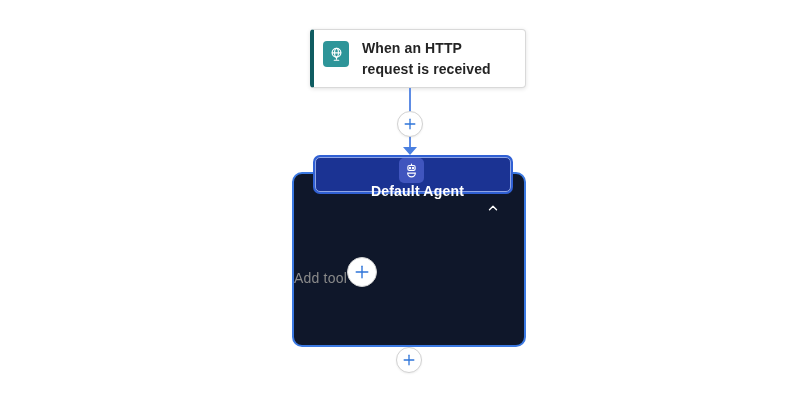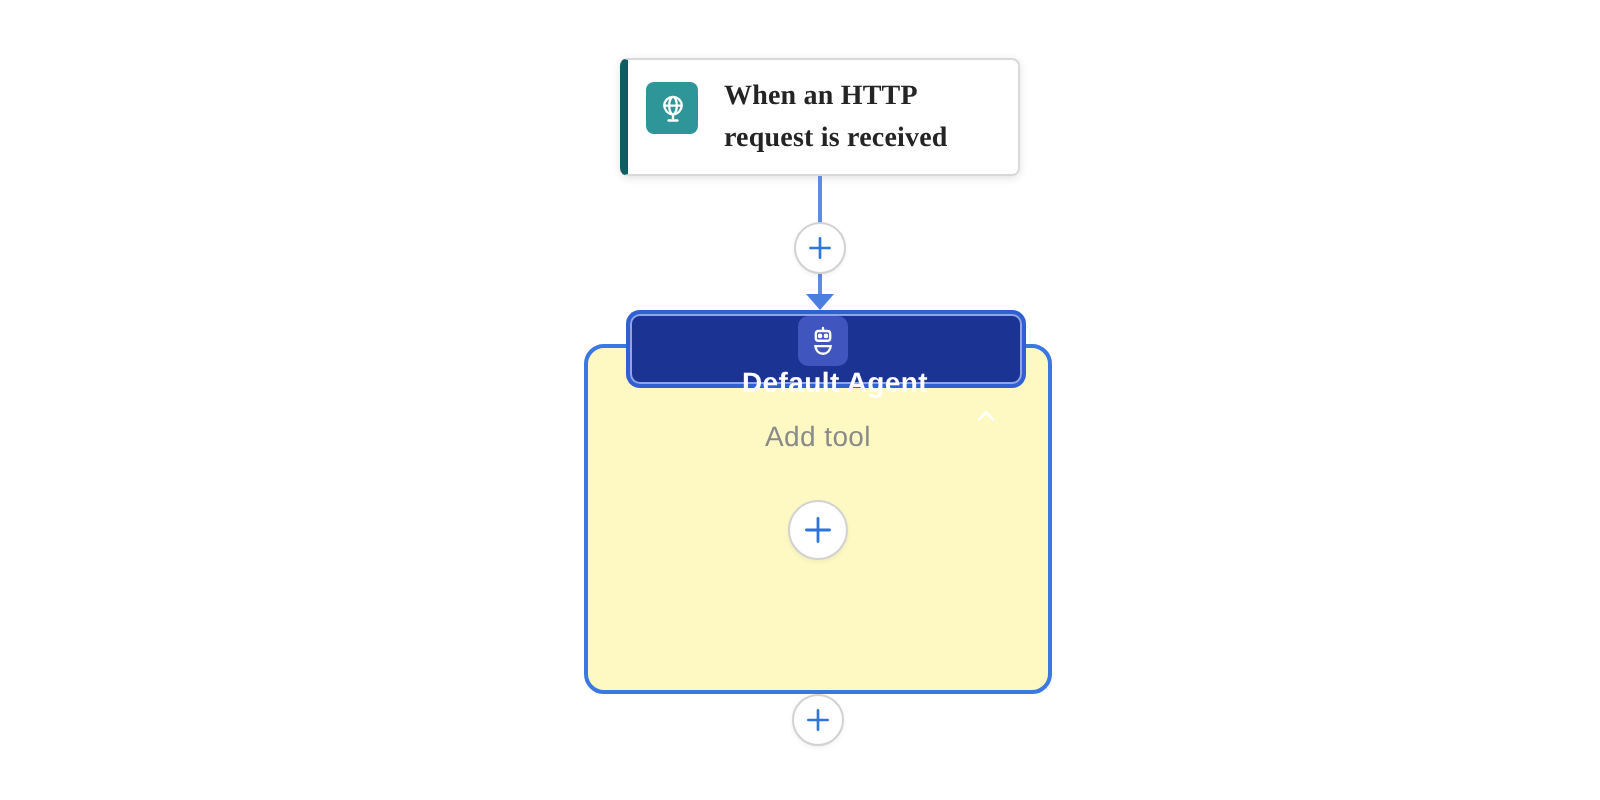--- a/index.html
+++ b/index.html
@@ -3,27 +3,27 @@
 <meta charset="utf-8">
 <style>
   html, body { margin:0; padding:0; }
   body { background:#ffffff; font-family:"Liberation Sans", sans-serif; }
   #stage {
     position:relative; width:800px; height:400px; background:#ffffff; overflow:hidden;
   }
 
   
   .trigger-card {
-    position:absolute; left:310px; top:29px; width:200px; height:59px;
+    position:absolute; left:310px; top:29px; width:216px; height:59px;
     box-sizing:border-box; background:#ffffff;
     border:1px solid #d9d9d9; border-left:4px solid #0F5C61;
     border-radius:4px;
     box-shadow:0 1px 4px rgba(0,0,0,0.12);
     display:flex; align-items:flex-start;
-    padding:8px 10px 8px 9px; cursor:pointer;font-family:Liberation Serif, serif;
+    padding:8px 10px 8px 9px; cursor:pointer;
   }
   .trigger-icon {
     width:26px; height:26px; border-radius:4px; background:#2E9599;
     flex:0 0 auto; margin-top:3px;
     display:flex; align-items:center; justify-content:center;
   }
   .trigger-title {
     margin-left:13px; font-size:14px; font-weight:600; color:#242424;
     line-height:21px; width:140px; letter-spacing:0.1px;
   }
@@ -43,23 +43,23 @@
     background:#ffffff; border:1px solid #d2d2d2;
     display:flex; align-items:center; justify-content:center;
     padding:0; cursor:pointer; box-shadow:0 1px 2px rgba(0,0,0,0.06);
   }
   .plus-top    { left:397px; top:111px; width:26px; height:26px; }
   .plus-bottom { left:396px; top:347px; width:26px; height:26px; }
 
   
   .agent-body {
     position:absolute; left:292px; top:172px; width:234px; height:175px;
-    box-sizing:border-box; background:#fef9c3;
+    box-sizing:border-box; background:#0f172a;
     border:2px solid #3B79E2; border-radius:10px;
-    display:flex; flex-direction:column; align-items:center;
+    display:flex; flex-direction:row; align-items:center;
   }
   .add-tool-label {
     margin-top:36px; font-size:14px; color:#8a8a8a; letter-spacing:0.2px;
   }
   .plus-in-body {
     position:static; width:30px; height:30px; margin-top:24px;
   }
 
   .agent-header {
     position:absolute; left:315px; top:157px; width:196px; height:35px;

